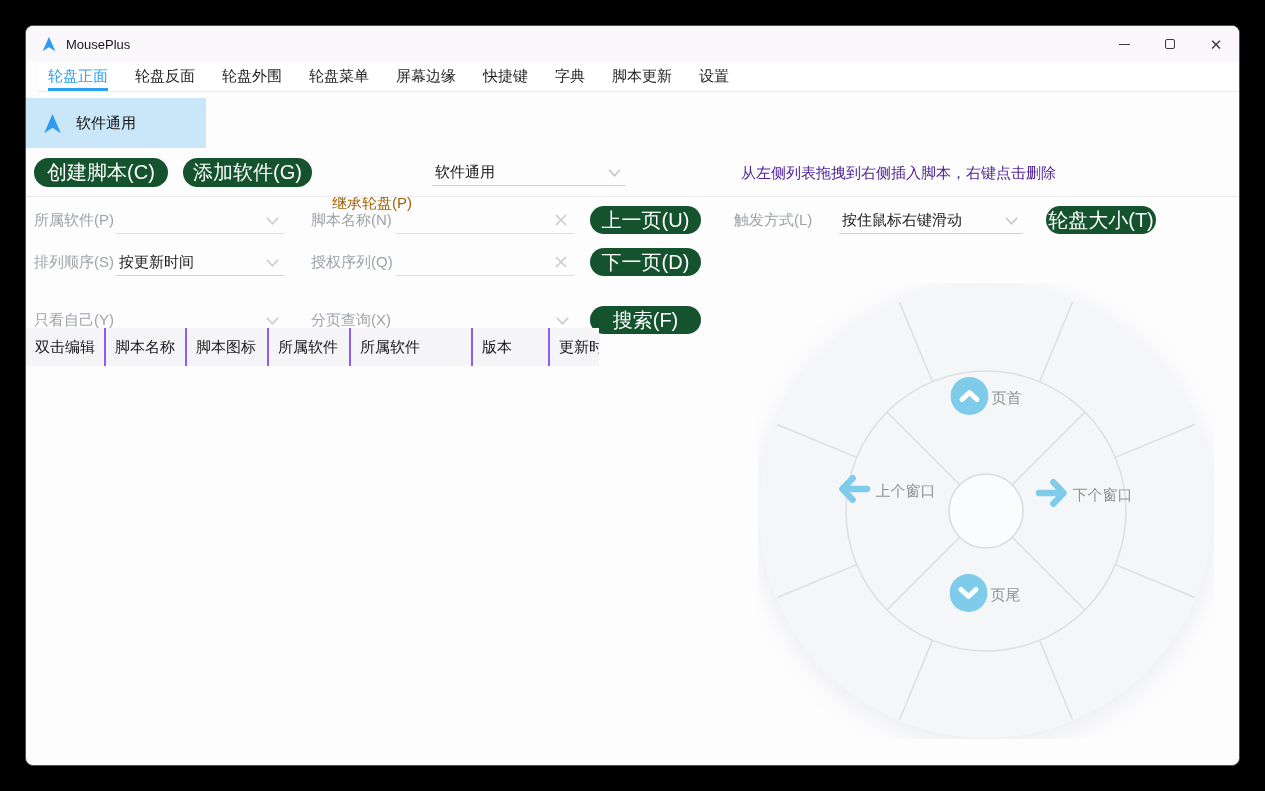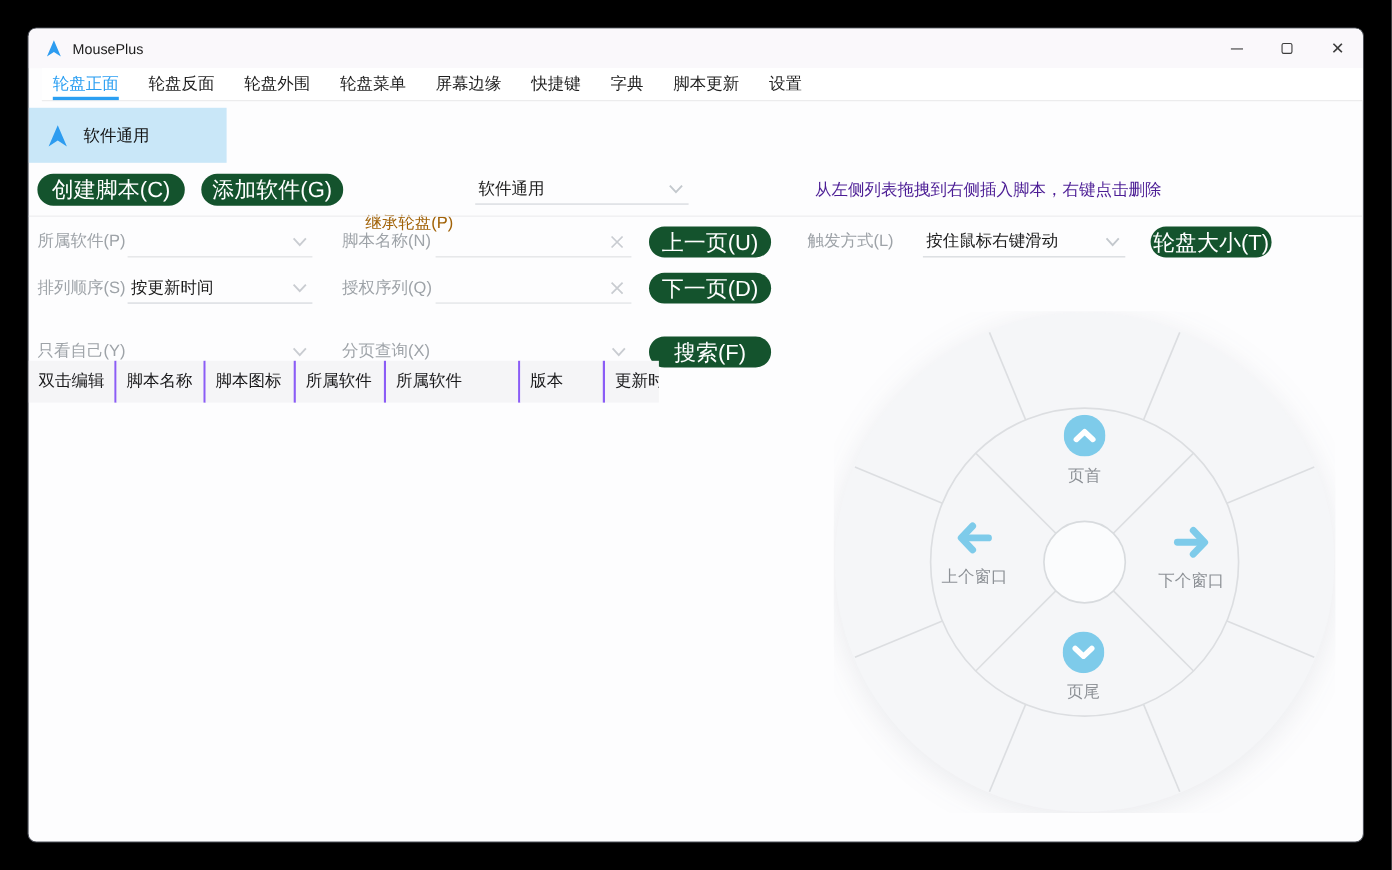--- a/index.html
+++ b/index.html
@@ -68,21 +68,21 @@
   .th { background:#f5f5f7; color:#18181a; font-size:15px; line-height:38px; padding-left:9px;
         white-space:nowrap; overflow:hidden; border-right:2px solid #8b5cf6; }
   .th:last-child { border-right:none; }
   .th:nth-child(1){width:80px;} .th:nth-child(2){width:81px;} .th:nth-child(3){width:82px;}
   .th:nth-child(4){width:82px;} .th:nth-child(5){width:122px;} .th:nth-child(6){width:77px;}
   .th:nth-child(7){width:49px;} .th:nth-child(8){width:103px;}
 
   
   .wheel { position:absolute; left:732px; top:257px; width:456px; height:456px; }
   .wheel svg.base { position:absolute; left:0; top:0; }
-  .w-item { position:absolute; transform:translateX(-50%); display:flex; flex-direction:column;
+  .w-item { position:absolute; transform:translateX(-50%); display:flex; flex-direction:row;
             align-items:center; gap:3px;justify-content:flex-end; }
   .w-label { font-size:15px; color:#8d9196; white-space:nowrap; }
 </style>
 </head>
 <body>
 
 <div class="window">
 
   <div class="titlebar">
     <span class="app-logo">

